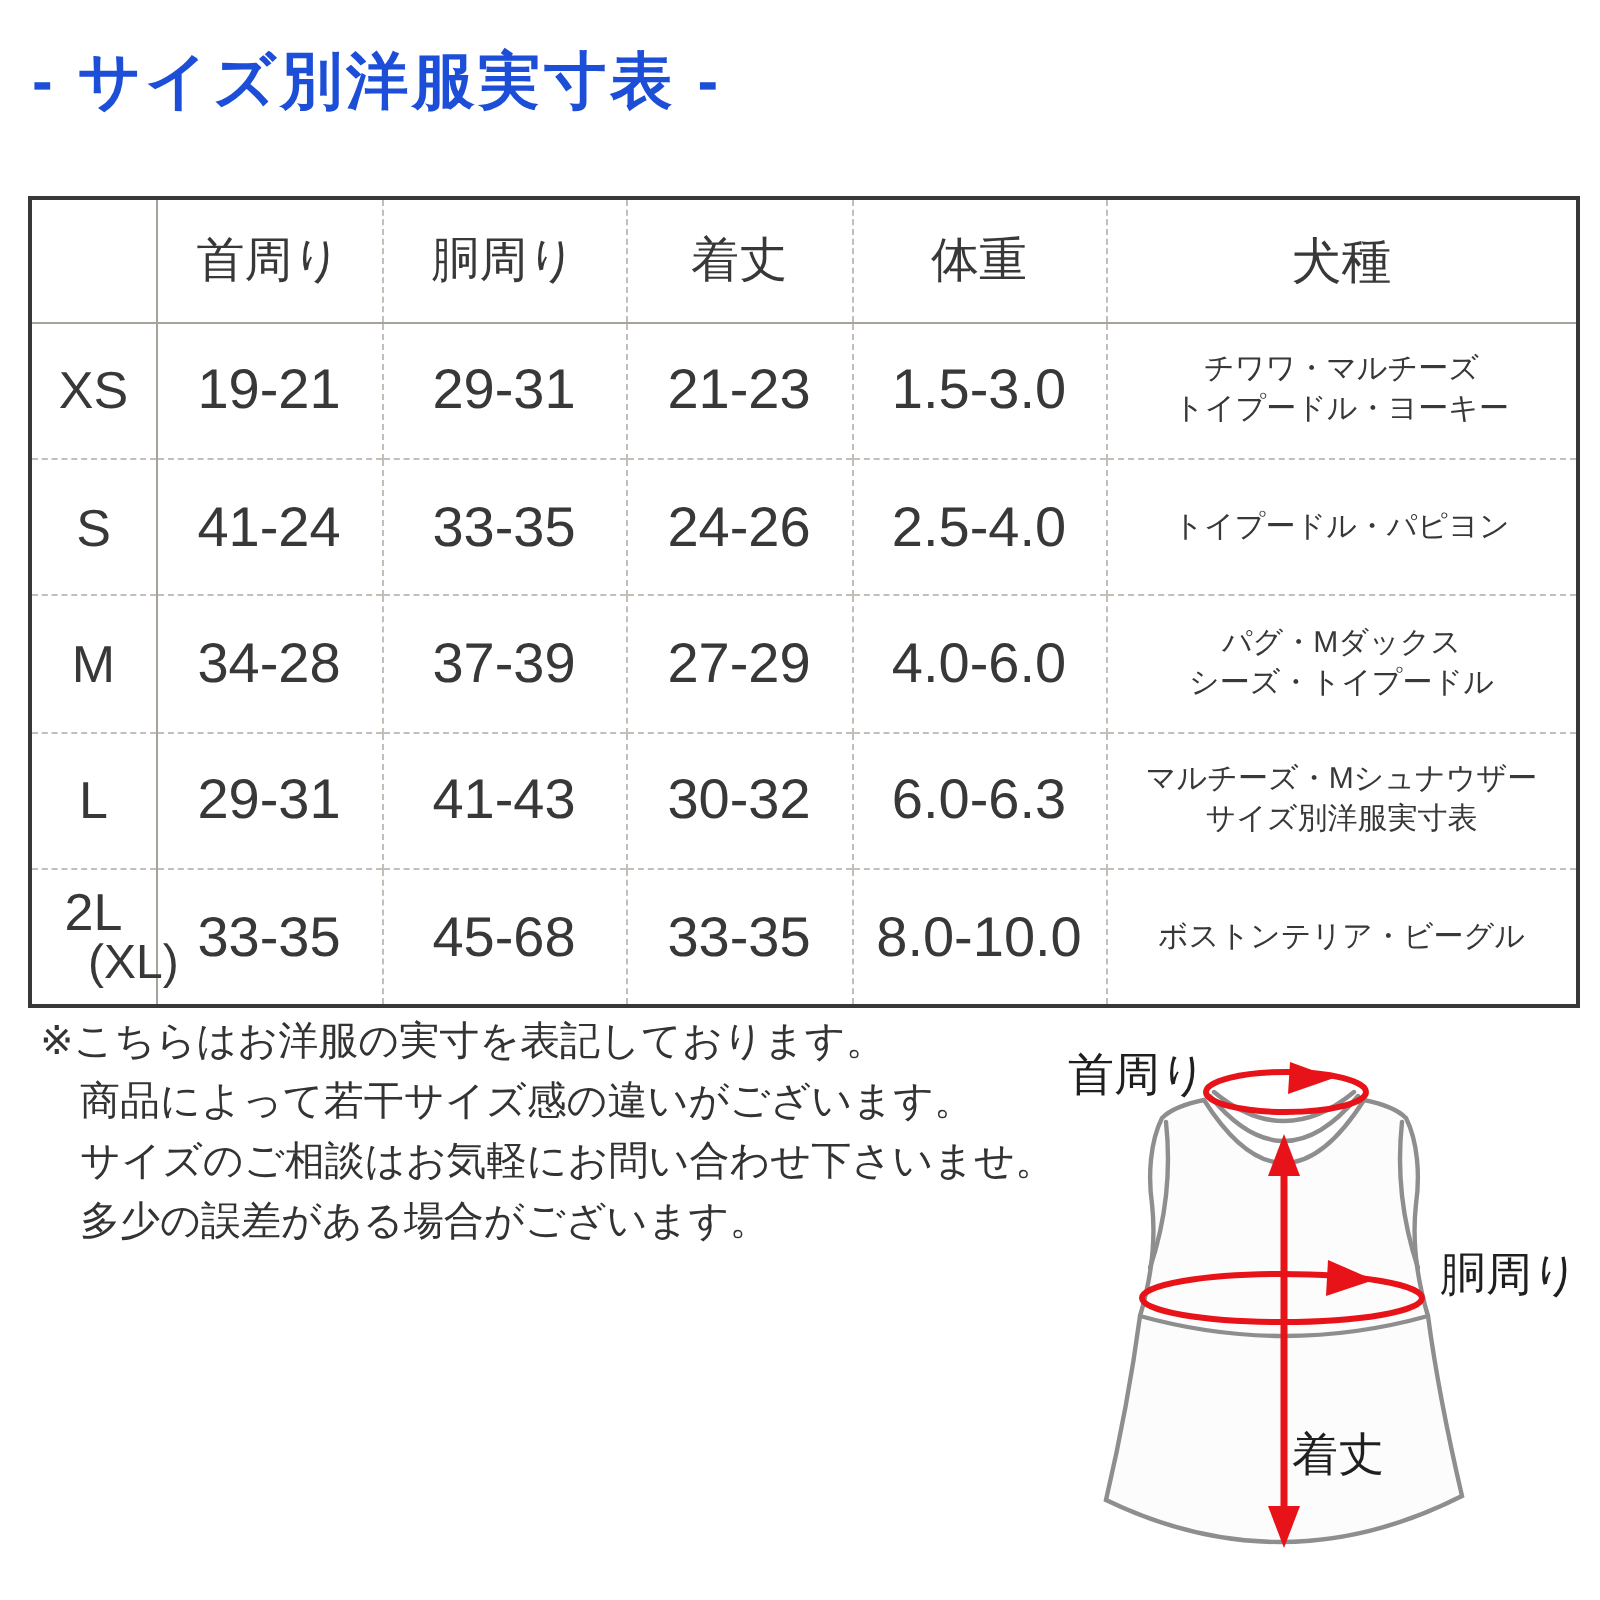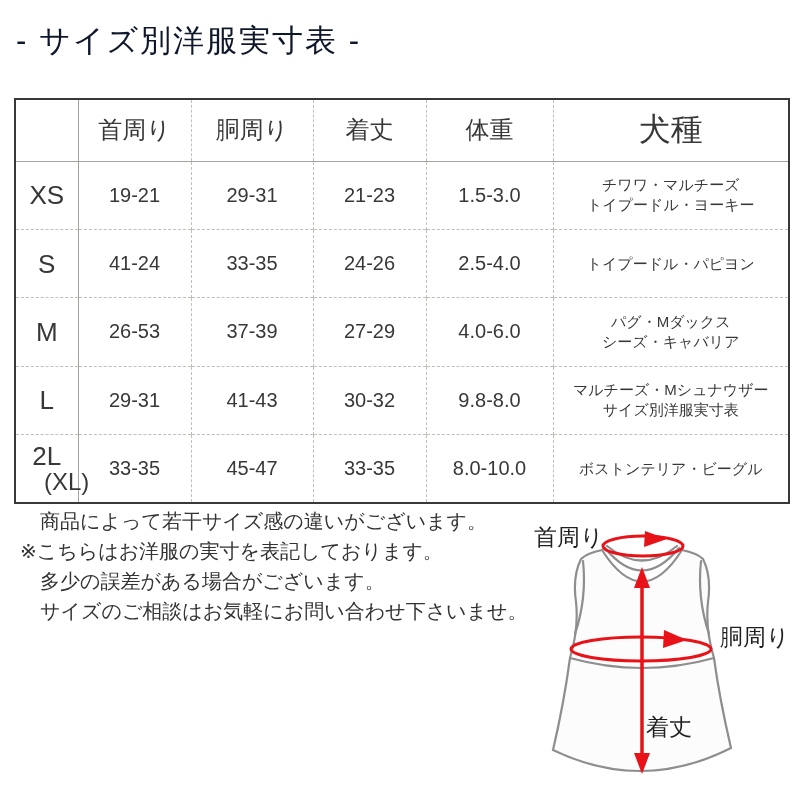--- a/index.html
+++ b/index.html
@@ -1,44 +1,44 @@
 <!DOCTYPE html>
 <html><head>
 <meta charset="utf-8">
 <style>
   html,body{margin:0;padding:0;background:#ffffff;}
   .page{position:relative;width:800px;height:800px;background:#ffffff;overflow:hidden;
         font-family:"Liberation Sans","DejaVu Sans",sans-serif;color:#333;}
 
   
   .title{position:absolute;left:16px;top:20px;font-size:31px;letter-spacing:2px;
-         color:#0f172a;font-weight:400;white-space:nowrap;}
+         color:#1d4ed8;font-weight:700;white-space:nowrap;}
 
   
   table.sizes{position:absolute;left:14px;top:98px;width:774px;height:406px;
               border-collapse:collapse;table-layout:fixed;background:#fff;
               border:2px solid #383838;}
   table.sizes th,table.sizes td{font-weight:normal;text-align:center;vertical-align:middle;
               padding:0;color:#383838;}
   table.sizes thead tr{height:62px;}
   table.sizes tbody tr{height:68px;}
   
   .c-size{border-right:1px solid #a6a29c;}
   .c-neck,.c-chest,.c-len,.c-wt{border-right:1px dashed #c3bfb8;}
   
   table.sizes thead tr{border-bottom:1px solid #a6a29c;}
   table.sizes tbody tr{border-bottom:1px dashed #c3bfb8;}
   table.sizes tbody tr:last-child{border-bottom:none;}
 
   th.hdr{font-size:24px;}
-  th.hdr-breed{text-align:left;padding-left:42px;font-size:32px;}
+  th.hdr-breed{text-align:left;padding-left:42px;font-size:25px;}
   td.size-lbl{font-size:26px;line-height:26px;}
   td.size-lbl .sub{display:block;font-size:24px;line-height:25px;padding-left:28px;}
   td.size-lbl .main{display:block;line-height:26px;}
-  td.num{font-size:20px;color:#2f2f2f;}
+  td.num{font-size:28px;color:#2f2f2f;}
   td.breed{text-align:left;padding-left:10px;font-size:15px;line-height:20px;color:#3a3a3a;}
   td.breed span{display:block;}
 
   
   .notes{position:absolute;left:20px;top:506px;width:505px;font-size:20px;
          line-height:30px;color:#333;}
   .notes .line{white-space:nowrap;}
   .notes .line.indent{padding-left:20px;}
 
   
@@ -102,65 +102,65 @@
         <td class="breed">
           <span>トイプードル・パピヨン</span>
           <span></span>
         </td>
       </tr>
       <tr>
         <td class="size-lbl c-size">
           <span class="main">M</span>
             <span class="sub"></span>
         </td>
-        <td class="num c-neck">26-53</td>
+        <td class="num c-neck">34-28</td>
         <td class="num c-chest">37-39</td>
         <td class="num c-len">27-29</td>
         <td class="num c-wt">4.0-6.0</td>
         <td class="breed">
           <span>パグ・Mダックス</span>
-          <span>シーズ・キャバリア</span>
+          <span>シーズ・トイプードル</span>
         </td>
       </tr>
       <tr>
         <td class="size-lbl c-size">
           <span class="main">L</span>
             <span class="sub"></span>
         </td>
         <td class="num c-neck">29-31</td>
         <td class="num c-chest">41-43</td>
         <td class="num c-len">30-32</td>
-        <td class="num c-wt">9.8-8.0</td>
+        <td class="num c-wt">6.0-6.3</td>
         <td class="breed">
           <span>マルチーズ・Mシュナウザー</span>
           <span>サイズ別洋服実寸表</span>
         </td>
       </tr>
       <tr>
         <td class="size-lbl c-size">
           <span class="main">2L</span>
             <span class="sub">(XL)</span>
         </td>
         <td class="num c-neck">33-35</td>
-        <td class="num c-chest">45-47</td>
+        <td class="num c-chest">45-68</td>
         <td class="num c-len">33-35</td>
         <td class="num c-wt">8.0-10.0</td>
         <td class="breed">
           <span>ボストンテリア・ビーグル</span>
           <span></span>
         </td>
       </tr>
     </tbody>
   </table>
 
   <div class="notes">
+    <div class="line">※こちらはお洋服の実寸を表記しております。</div>
     <div class="line indent">商品によって若干サイズ感の違いがございます。</div>
-    <div class="line">※こちらはお洋服の実寸を表記しております。</div>
+    <div class="line indent">サイズのご相談はお気軽にお問い合わせ下さいませ。</div>
     <div class="line indent">多少の誤差がある場合がございます。</div>
-    <div class="line indent">サイズのご相談はお気軽にお問い合わせ下さいませ。</div>
   </div>
 
   <div class="diagram">
     <svg width="282" height="297" viewBox="0 0 282 297">
 
       <g stroke="#8e8e8e" stroke-width="2.2" fill="none" stroke-linecap="round">
         <path fill="#fcfcfc" d="M 84 47
           C 74 49 67 52 63 56
           C 57 68 56 85 58 99
           C 60 117 58 135 52 155

